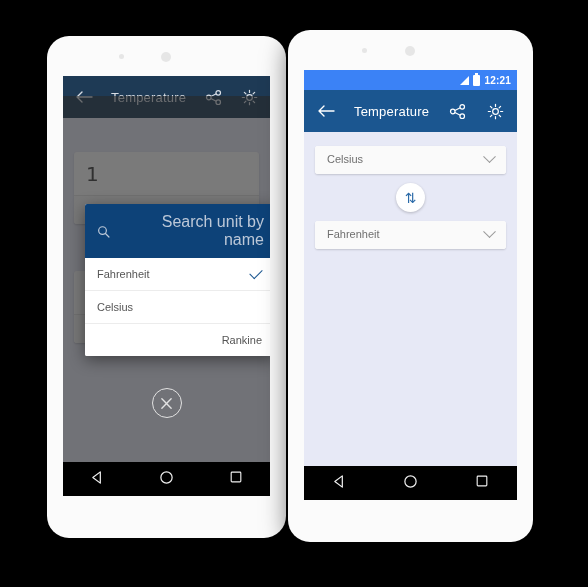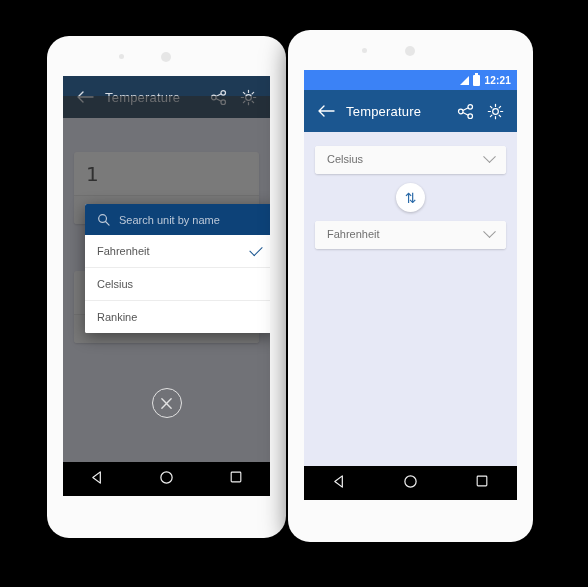--- a/index.html
+++ b/index.html
@@ -83,21 +83,21 @@
     letter-spacing: 0.2px;
   }
 
   
   .appbar {
     height: 42px;
     background: #1b5690;
     display: flex;
     align-items: center;
     padding: 0 12px;
-    gap: 10px;
+    gap: 18px;
   }
   .appbar.dim { background: #1e3a55; }
   .appbar-title {
     color: #ffffff;
     font-size: 13px;
     flex: 1;
     letter-spacing: 0.2px;
   }
   .icon-btn {
     width: 20px; height: 20px;
@@ -209,33 +209,34 @@
   }
   .dd-search {
     background: #0d4278;
     display: flex;
     align-items: center;
     gap: 9px;
     padding: 9px 12px;
   }
   .dd-search-text {
     color: #bcc8d8;
-    font-size: 11px;
+    font-size: 16px;
+    text-align: right;
   }
   .dd-item {
     padding: 10px 14px 10px 12px;
     border-bottom: 1px solid #ececec;
     display: flex;
     align-items: center;
     justify-content: space-between;
     font-size: 11px;
     color: #555555;
     background: #ffffff;
   }
-  .dd-item:last-child { border-bottom: none; }
+  .dd-item:last-child { border-bottom: none; justify-content: flex-end; }
   .check {
     width: 12px; height: 7px;
     border-left: 1.8px solid #1b5690;
     border-bottom: 1.8px solid #1b5690;
     transform: rotate(-45deg);
     margin-bottom: 3px;
   }
 </style>
 </head>
 <body>

